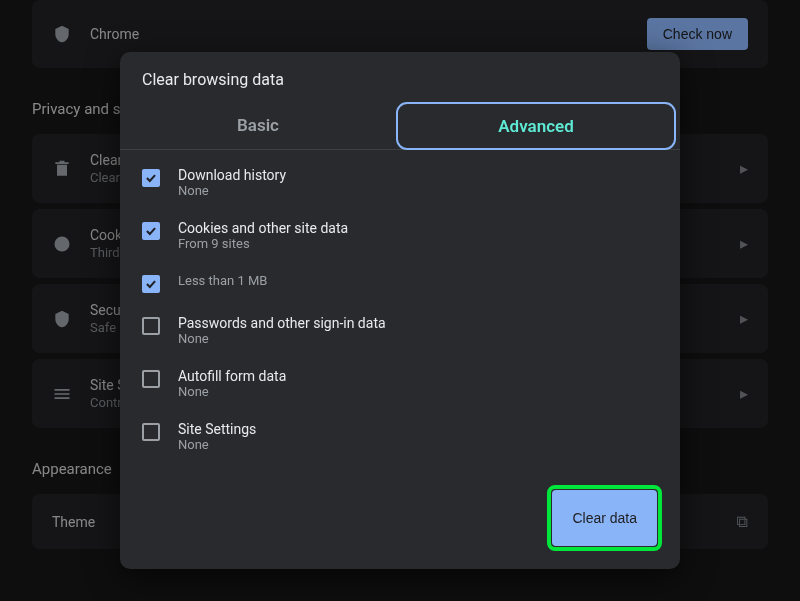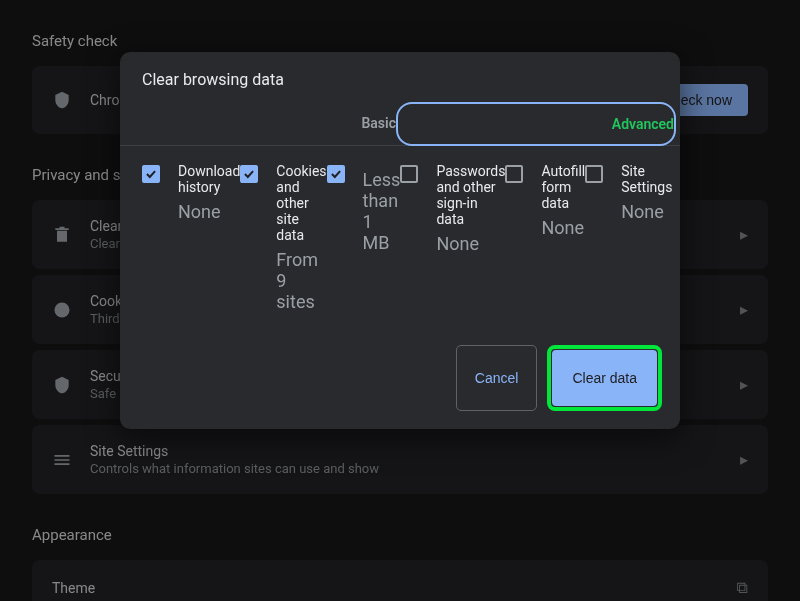--- a/index.html
+++ b/index.html
@@ -76,37 +76,37 @@
     font-size: 16px;
     color: #e8eaed;
     font-weight: 400;
   }
   .tabs {
     display: flex;
     border-bottom: 1px solid #3c4043;
   }
   .tab {
     flex: 1;
-    text-align: right;
+    text-align: center;
     padding: 12px 0;
-    font-size: 14px;
+    font-size: 17px;
     font-weight: 600;
     color: #9aa0a6;
     cursor: pointer;
   }
   .tab.active {
-    color: #22c55e;
+    color: #5eead4;
     border: 2px solid #8ab4f8;
-    border-radius: 16px;
+    border-radius: 11px;
     margin: -1px 4px -1px 0;
   }
   .list {
     padding: 6px 22px 10px 22px;
     display: flex;
-    flex-direction: row;
+    flex-direction: column;
     gap: 0;
   }
   .row {
     display: flex;
     align-items: flex-start;
     gap: 18px;
     padding: 11px 0;
   }
   .cb {
     width: 18px;
@@ -118,21 +118,21 @@
     display: flex;
     align-items: center;
     justify-content: center;
   }
   .cb.checked {
     background: #8ab4f8;
     border-color: #8ab4f8;
   }
   .cb.checked svg { stroke: #202124; }
   .row-txt .label { color: #e8eaed; font-size: 14px; }
-  .row-txt .sub { color: #9aa0a6; font-size: 18px; margin-top: 6px; }
+  .row-txt .sub { color: #9aa0a6; font-size: 13px; margin-top: 0; }
   .dialog-actions {
     display: flex;
     justify-content: flex-end;
     gap: 10px;
     padding: 12px 18px 18px 18px;
   }
   .btn-cancel {
     border: 1px solid #5f6368;
     background: transparent;
     color: #8ab4f8;
@@ -155,21 +155,20 @@
     border-radius: 4px;
     font-size: 14px;
     font-weight: 500;
     cursor: pointer;
   }
 </style>
 </head>
 <body>
 
 <div class="bg">
-  <div class="bg-section-title first">Safety check</div>
   <div class="bg-card">
     <span class="icon">
       <svg viewBox="0 0 24 24" width="20" height="20" fill="#9aa0a6">
           <path d="M12 2l8 4v6c0 5-3.4 9.4-8 10-4.6-.6-8-5-8-10V6l8-4z"></path>
         </svg>
     </span>
     <div class="txt">
       <div class="title">Chrome</div>
     </div>
     <button class="bg-btn">Check now</button>
@@ -283,19 +282,18 @@
         </div>
         <div class="row">
           <div class="cb"></div>
           <div class="row-txt">
             <div class="label">Site Settings</div>
             <div class="sub">None</div>
           </div>
         </div>
       </div>
     <div class="dialog-actions">
-      <button class="btn-cancel">Cancel</button>
       <span class="btn-clear-wrap">
         <button class="btn-clear">Clear data</button>
       </span>
     </div>
   </div>
 </div>
 
 </body></html>

